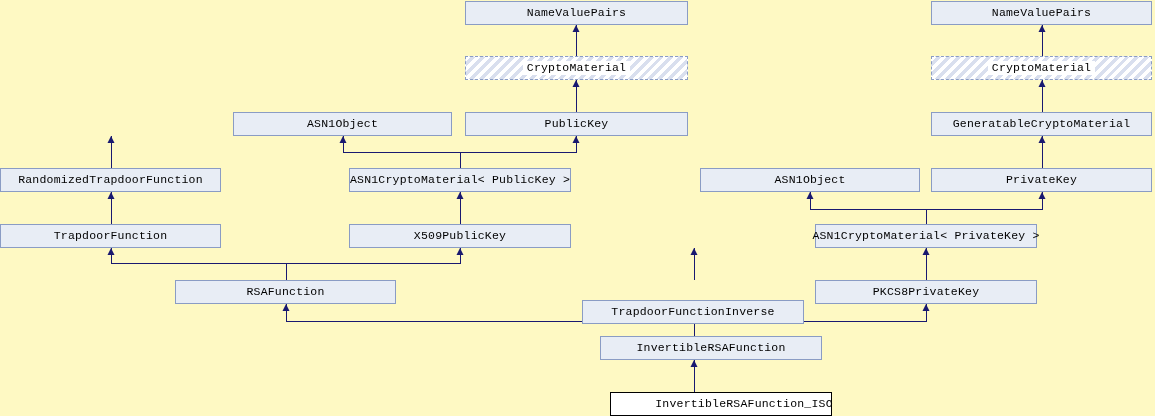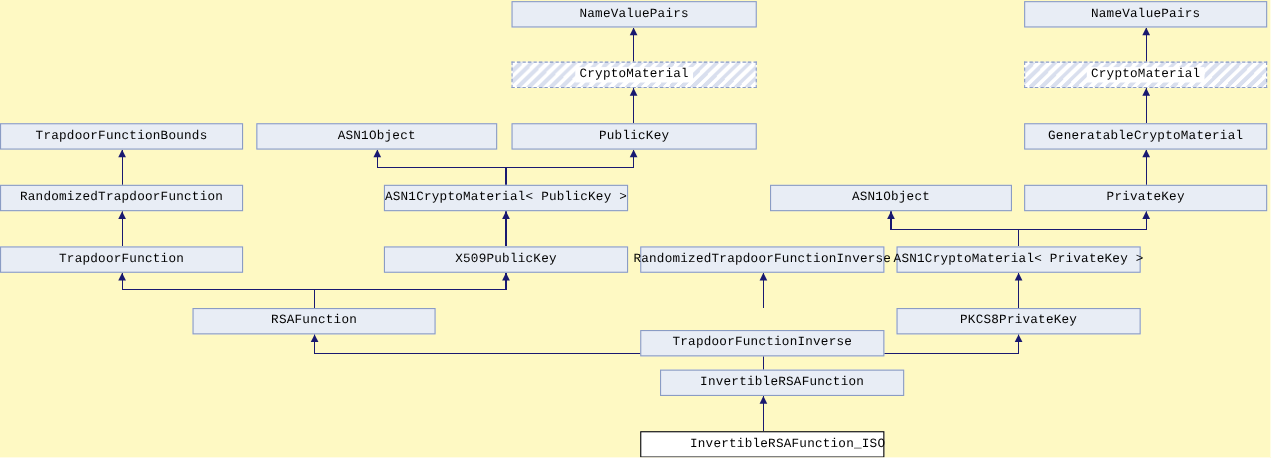--- a/index.html
+++ b/index.html
@@ -114,23 +114,20 @@
     </div>
     <div class="node normal" style="left: 931px; top: 1px; width: 221px; height: 24px;">
       <span class="lbl">NameValuePairs</span>
     </div>
     <div class="node virtual" style="left: 465px; top: 56px; width: 223px; height: 24px;">
       <span class="lbl">CryptoMaterial</span>
     </div>
     <div class="node virtual" style="left: 931px; top: 56px; width: 221px; height: 24px;">
       <span class="lbl">CryptoMaterial</span>
     </div>
-    <div class="node normal" style="left: 0px; top: 112px; width: 221px; height: 24px;">
-      <span class="lbl">TrapdoorFunctionBounds</span>
-    </div>
     <div class="node normal" style="left: 233px; top: 112px; width: 219px; height: 24px;">
       <span class="lbl">ASN1Object</span>
     </div>
     <div class="node normal" style="left: 465px; top: 112px; width: 223px; height: 24px;">
       <span class="lbl">PublicKey</span>
     </div>
     <div class="node normal" style="left: 931px; top: 112px; width: 221px; height: 24px;">
       <span class="lbl">GeneratableCryptoMaterial</span>
     </div>
     <div class="node normal" style="left: 0px; top: 168px; width: 221px; height: 24px;">
@@ -144,34 +141,31 @@
     </div>
     <div class="node normal" style="left: 0px; top: 224px; width: 221px; height: 24px;">
       <span class="lbl">TrapdoorFunction</span>
     </div>
     <div class="node normal" style="left: 931px; top: 168px; width: 221px; height: 24px;">
       <span class="lbl">PrivateKey</span>
     </div>
     <div class="node normal" style="left: 349px; top: 224px; width: 222px; height: 24px;">
       <span class="lbl">X509PublicKey</span>
     </div>
-    <div class="node normal" style="left: 582px; top: 224px; width: 222px; height: 24px;">
-      <span class="lbl">RandomizedTrapdoorFunctionInverse</span>
-    </div>
     <div class="node normal" style="left: 815px; top: 224px; width: 222px; height: 24px; text-align: center;">
       <span class="lbl">ASN1CryptoMaterial&lt; PrivateKey &gt;</span>
     </div>
     <div class="node normal" style="left: 175px; top: 280px; width: 221px; height: 24px;">
       <span class="lbl">RSAFunction</span>
     </div>
     <div class="node normal" style="left: 582px; top: 280px; width: 222px; height: 24px; margin-top: 20px;">
       <span class="lbl">TrapdoorFunctionInverse</span>
     </div>
     <div class="node normal" style="left: 815px; top: 280px; width: 222px; height: 24px;">
       <span class="lbl">PKCS8PrivateKey</span>
     </div>
     <div class="node normal" style="left: 600px; top: 336px; width: 222px; height: 24px;">
       <span class="lbl">InvertibleRSAFunction</span>
     </div>
-    <div class="node current" style="left: 582px; top: 392px; width: 222px; height: 24px; padding-left: 46px;">
+    <div class="node current" style="left: 610px; top: 392px; width: 222px; height: 24px; padding-left: 46px;">
       <span class="lbl">InvertibleRSAFunction_ISO</span>
     </div>
   </div>
 
 </body></html>

